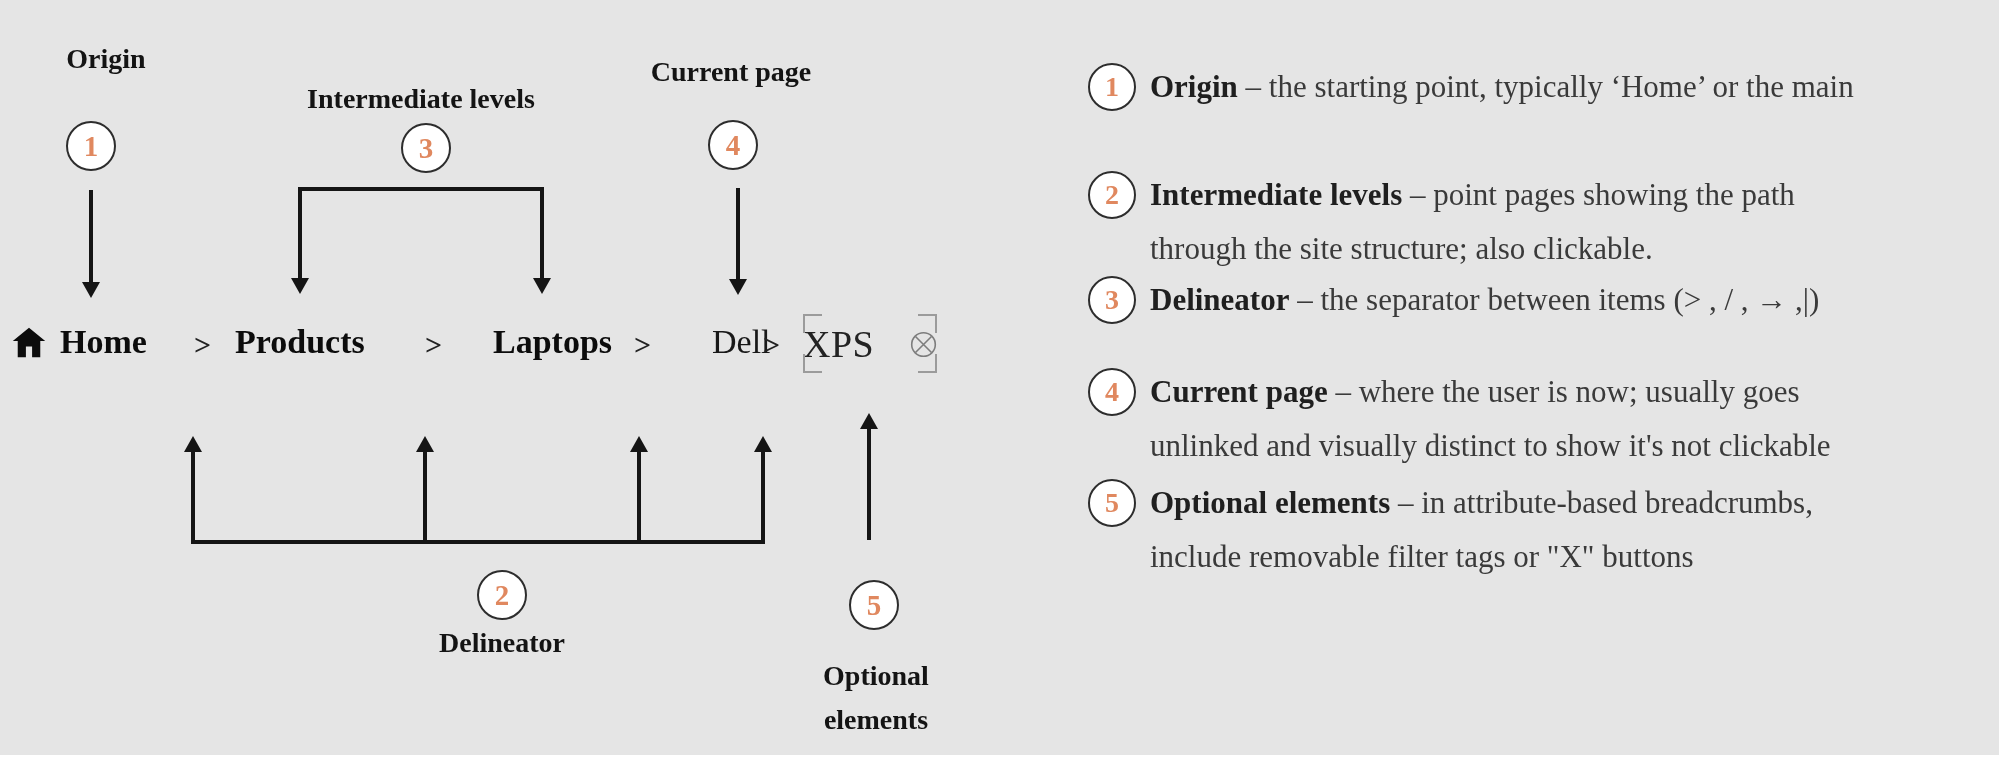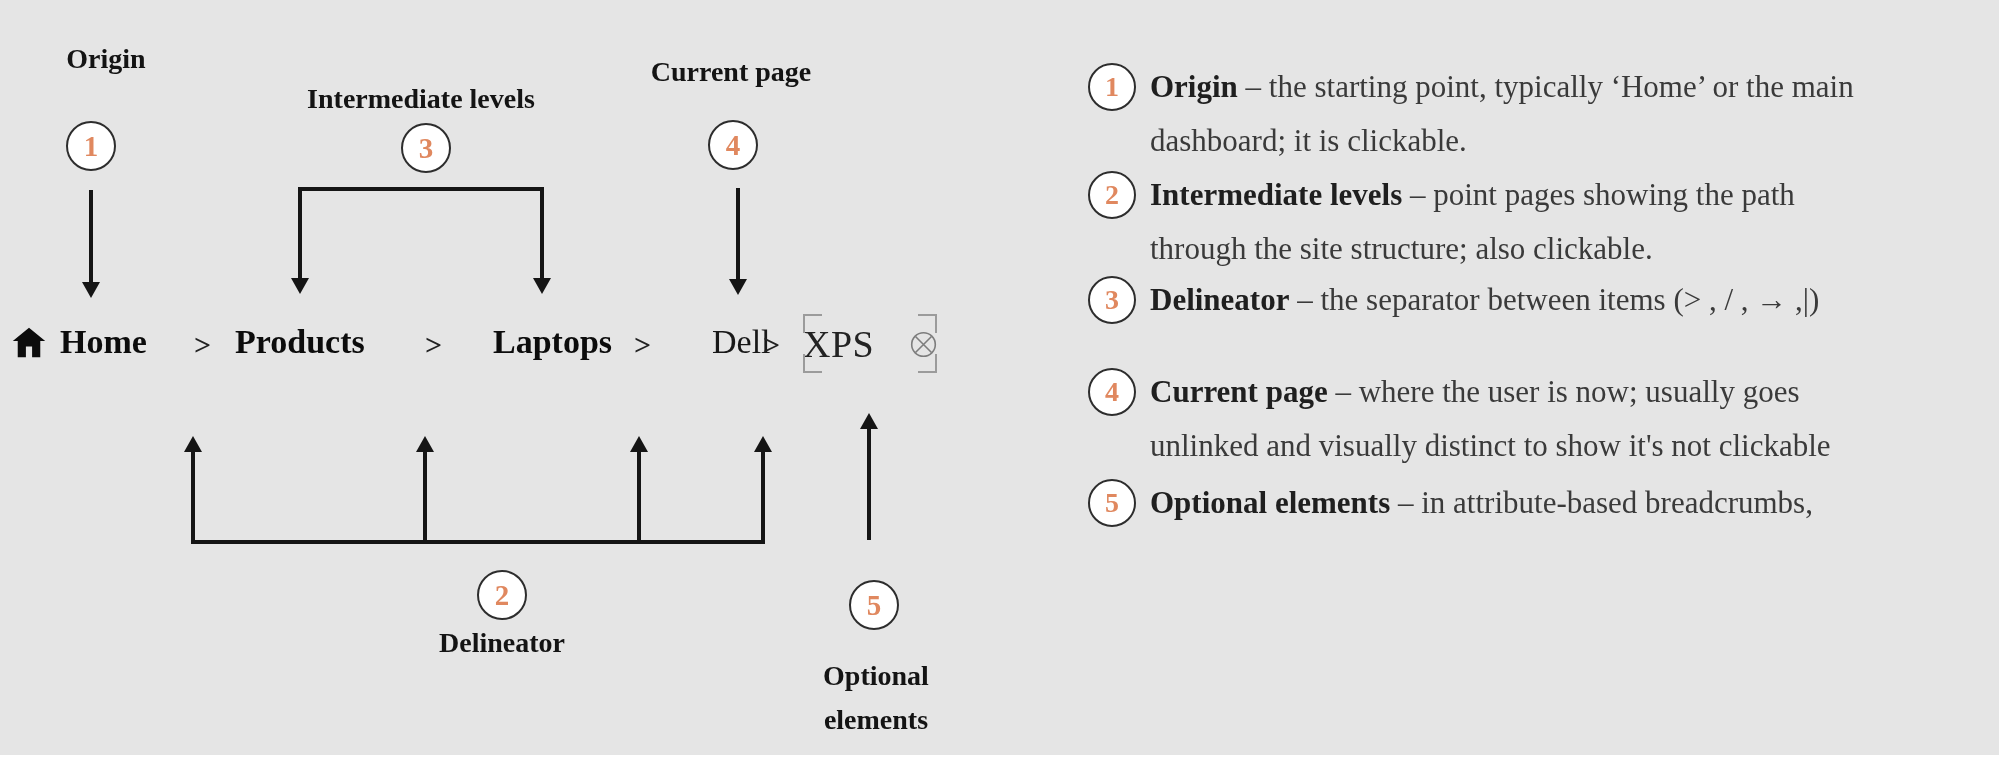--- a/index.html
+++ b/index.html
@@ -127,21 +127,20 @@
     <svg class="rm-ic" width="27" height="27" viewBox="0 0 27 27">
       <circle cx="13.5" cy="13.5" r="11.8" fill="none" stroke="#7d7d7d" stroke-width="1.6"></circle>
       <path d="M5.5 5.5 L21.5 21.5 M21.5 5.5 L5.5 21.5" stroke="#7d7d7d" stroke-width="1.6"></path>
     </svg>
   </div>
 
   <div class="litem" style="top:60px;">
     <div class="lnum">1</div>
     <div class="ltext">
       <div class="lline"><span class="term">Origin</span><span> – the starting point, typically ‘Home’ or the main</span></div>
-      <div class="lline">dashboard; it is clickable.</div>
     </div>
   </div>
   <div class="litem" style="top:168px;">
     <div class="lnum">2</div>
     <div class="ltext">
       <div class="lline"><span class="term">Intermediate levels</span><span> – point pages showing the path</span></div>
       <div class="lline">through the site structure; also clickable.</div>
     </div>
   </div>
   <div class="litem" style="top:273px;">
@@ -155,16 +154,17 @@
     <div class="lnum">4</div>
     <div class="ltext">
       <div class="lline"><span class="term">Current page</span><span> – where the user is now; usually goes</span></div>
       <div class="lline">unlinked and visually distinct to show it's not clickable</div>
     </div>
   </div>
   <div class="litem" style="top:476px;">
     <div class="lnum">5</div>
     <div class="ltext">
       <div class="lline"><span class="term">Optional elements</span><span> – in attribute-based breadcrumbs,</span></div>
+      <div class="lline">include removable filter tags or "X" buttons</div>
     </div>
   </div>
 
 </div>
 
 </body></html>

